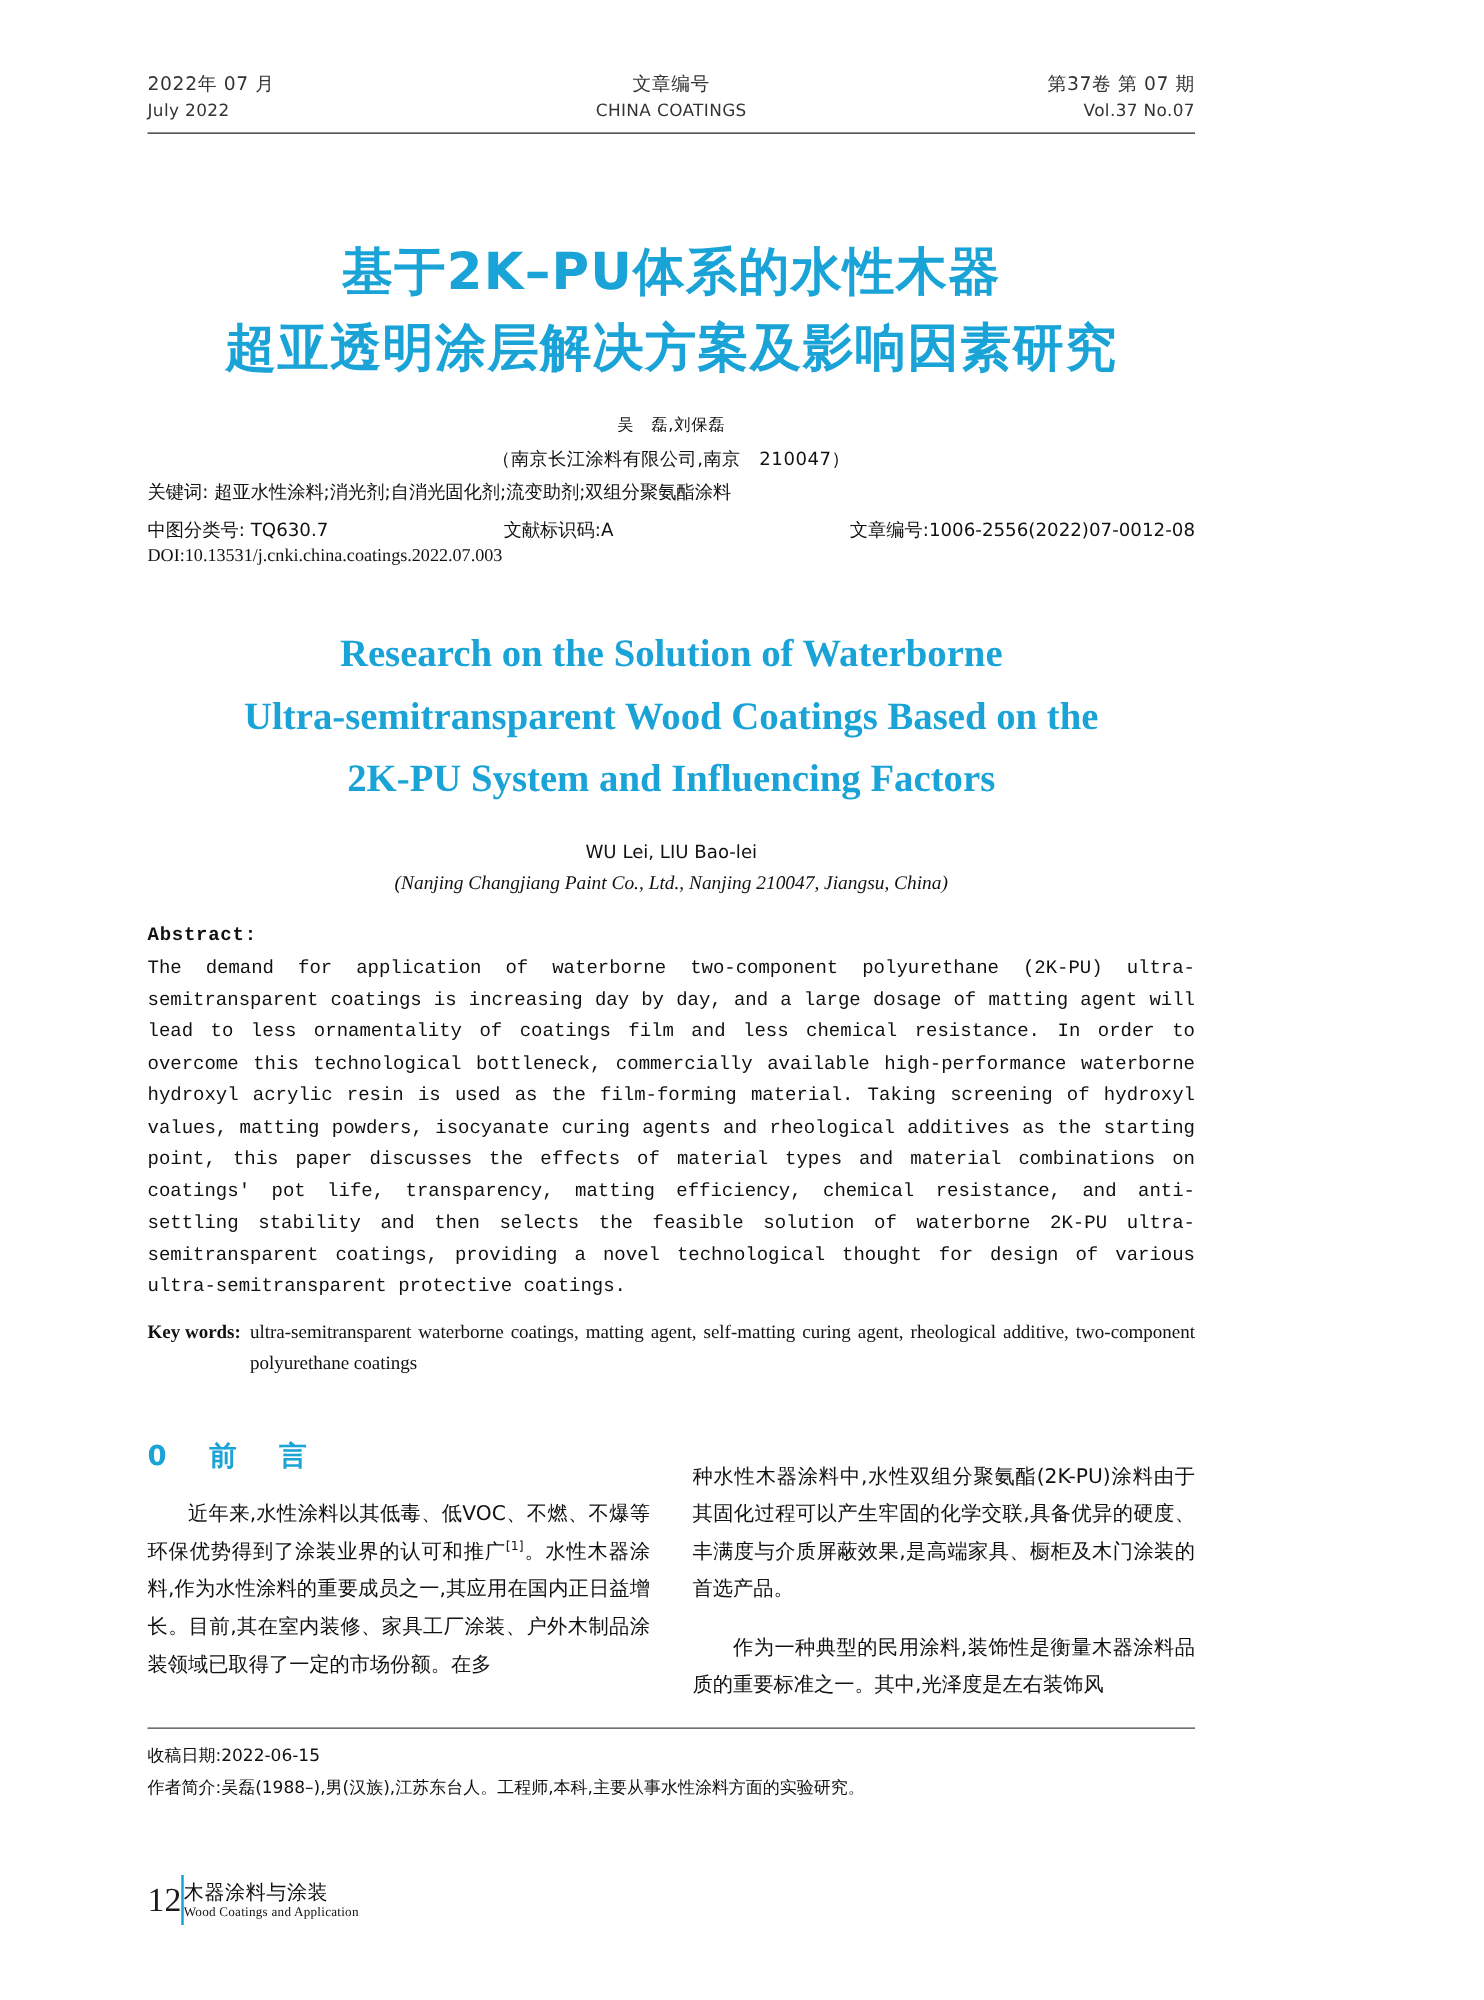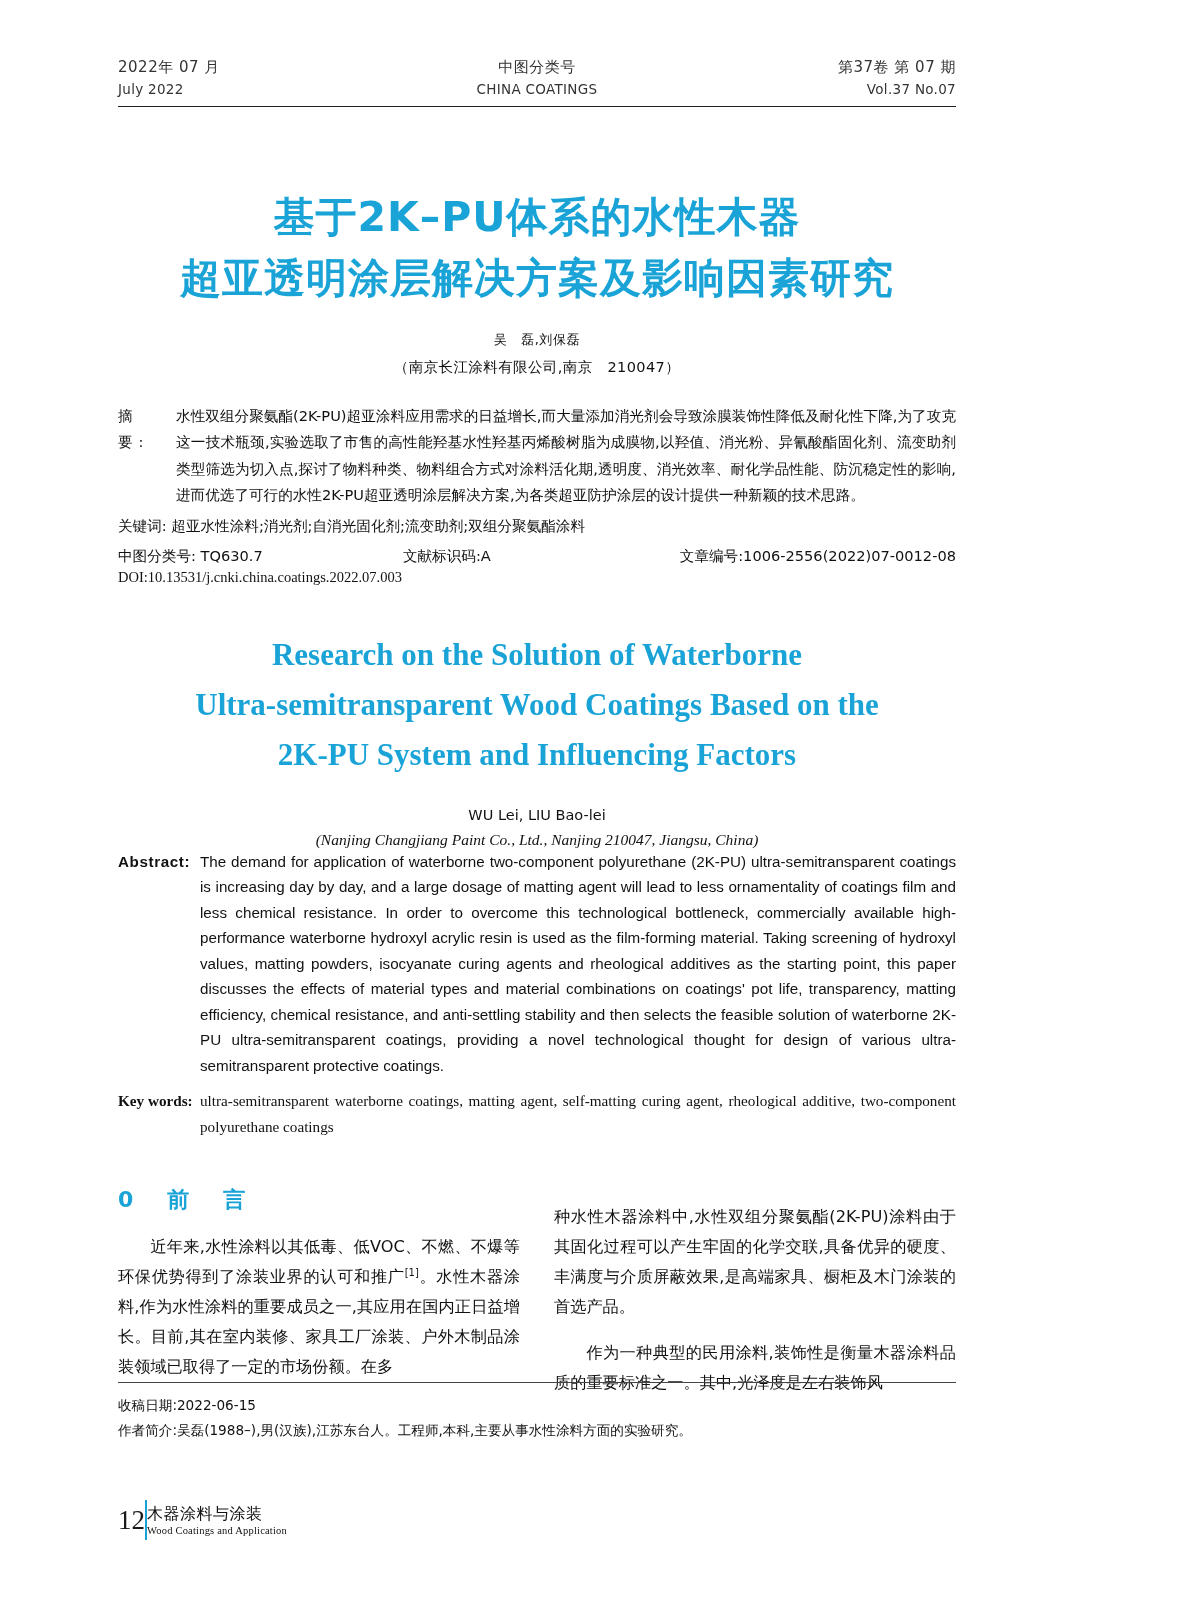--- a/index.html
+++ b/index.html
@@ -134,25 +134,27 @@
     margin-top: 8px;
     text-align: center;
     font-family: "Liberation Serif", serif;
     font-style: italic;
     font-size: 15.5px;
     color: #111;
   }
 
   
   .en-abs {
-    display: flex;
-    font-family: Liberation Sans, sans-serif;
+    margin-top: 20px;
+    display: flex;
+    font-family: Liberation Mono, monospace;
     font-size: 15.2px;
     line-height: 1.68;
     color: #111;
+    flex-direction: column;
   }
   .en-abs .lbl {
     flex: 0 0 auto;
     width: 82px;
     font-weight: bold;
     letter-spacing: .6px;
   }
   .en-abs .body {
     flex: 1 1 auto;
     text-align: justify;
@@ -250,40 +252,36 @@
 <body>
 
 <div class="page">
 
   <div class="runhead">
     <div class="col left">
       <div class="cn">2022年 07 月</div>
       <div class="en">July 2022</div>
     </div>
     <div class="col center">
-      <div class="cn">中图分类号</div>
+      <div class="cn">文章编号</div>
       <div class="en">CHINA COATINGS</div>
     </div>
     <div class="col right">
       <div class="cn">第37卷  第 07 期</div>
       <div class="en">Vol.37  No.07</div>
     </div>
   </div>
 
   <div class="cn-title">
     <div>基于2K–PU体系的水性木器</div>
     <div>超亚透明涂层解决方案及影响因素研究</div>
   </div>
   <div class="cn-authors">吴　磊,刘保磊</div>
   <div class="cn-affil">（南京长江涂料有限公司,南京　210047）</div>
 
-  <div class="cn-abs">
-    <div class="lbl">摘　要:</div>
-    <div class="body">水性双组分聚氨酯(2K-PU)超亚涂料应用需求的日益增长,而大量添加消光剂会导致涂膜装饰性降低及耐化性下降,为了攻克这一技术瓶颈,实验选取了市售的高性能羟基水性羟基丙烯酸树脂为成膜物,以羟值、消光粉、异氰酸酯固化剂、流变助剂类型筛选为切入点,探讨了物料种类、物料组合方式对涂料活化期,透明度、消光效率、耐化学品性能、防沉稳定性的影响,进而优选了可行的水性2K-PU超亚透明涂层解决方案,为各类超亚防护涂层的设计提供一种新颖的技术思路。</div>
-  </div>
   <div class="cn-kw">关键词: 超亚水性涂料;消光剂;自消光固化剂;流变助剂;双组分聚氨酯涂料</div>
 
   <div class="clsrow">
     <div class="a">中图分类号: TQ630.7</div>
     <div class="b">文献标识码:A</div>
     <div class="c">文章编号:1006-2556(2022)07-0012-08</div>
   </div>
   <div class="doi">DOI:10.13531/j.cnki.china.coatings.2022.07.003</div>
 
   <div class="en-title">

